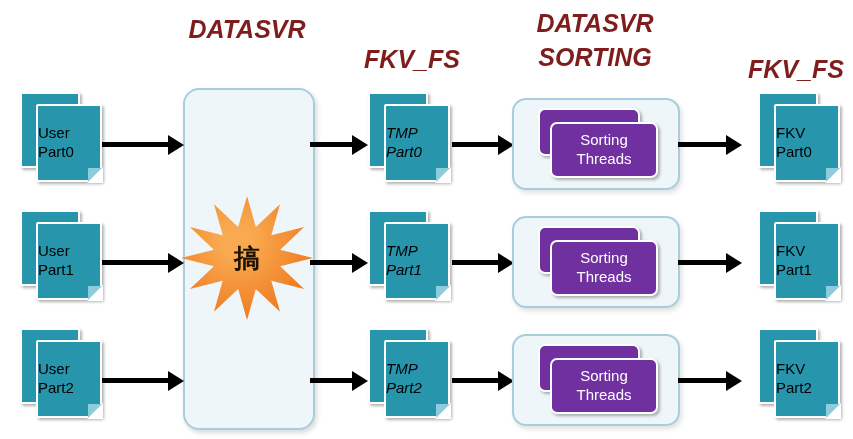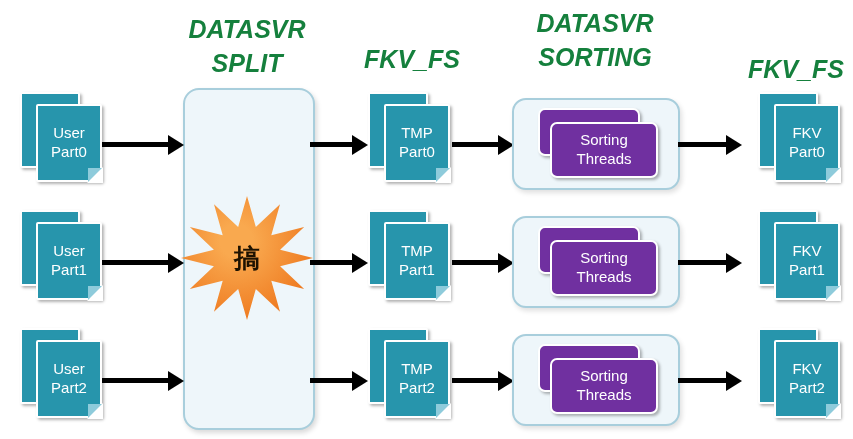--- a/index.html
+++ b/index.html
@@ -4,48 +4,48 @@
 <style>
   html,body { margin:0; padding:0; background:#fff; }
   .canvas {
     position:relative; width:853px; height:439px; background:#ffffff;
     font-family:"Liberation Sans", sans-serif; overflow:hidden;
   }
 
   
   .hdr {
     position:absolute; font-weight:bold; font-style:italic;
-    font-size:25px; line-height:34px; color:#15803d; text-align:center; white-space:nowrap;
+    font-size:25px; line-height:34px; color:#7f1d1d; text-align:center; white-space:nowrap;
   }
   .hdr-user   { left:4px;   top:38px; width:136px; }
   .hdr-split  { left:167px; top:12px; width:160px; }
   .hdr-fkvmid { left:352px; top:42px; width:120px; }
   .hdr-sort   { left:508px; top:6px;  width:174px; }
   .hdr-fkvr   { left:736px; top:52px; width:120px; }
 
   
   .row { position:absolute; left:0; width:853px; height:96px; }
   .row-0 { top:92px; }
   .row-1 { top:210px; }
   .row-2 { top:328px; }
 
   
   .doc { position:absolute; top:0; width:86px; height:94px; }
   .doc-user { left:20px; }
-  .doc-tmp  { left:368px; }
+  .doc-tmp  { left:368px;font-style:italic; }
   .doc-fkv  { left:758px; }
   .page {
     position:absolute; background:#2795AC; border:2.5px solid #fff;
     border-radius:2px; box-shadow:2px 2px 3px rgba(0,0,0,0.30);
   }
   .page.back  { left:0; top:0; width:56px; height:72px; }
   .page.front {
     left:16px; top:12px; width:62px; height:74px;
-    display:flex; flex-direction:column; align-items:center; justify-content:center;
-    color:#ffffff; font-size:15px; line-height:1.25; text-align:center;
+    display:flex; flex-direction:column; align-items:flex-start; justify-content:center;
+    color:#000000; font-size:15px; line-height:1.25; text-align:center;
   }
   .fold {
     position:absolute; right:-3px; bottom:-3px; width:16px; height:16px;
     background:#fff; clip-path:polygon(100% 0, 100% 100%, 0 100%);
   }
   .flap {
     position:absolute; right:-3px; bottom:-3px; width:15px; height:15px;
     background:#8ECBDB; clip-path:polygon(0 0, 100% 0, 0 100%);
   }
 
@@ -98,21 +98,20 @@
     color:#fff; font-size:15px; line-height:1.25; text-align:center;
   }
 </style>
 </head>
 <body>
 
 <div class="canvas">
 
   <div class="hdr hdr-split">
     <div>DATASVR</div>
-    <div>SPLIT</div>
   </div>
   <div class="hdr hdr-fkvmid">FKV_FS</div>
   <div class="hdr hdr-sort">
     <div>DATASVR</div>
     <div>SORTING</div>
   </div>
   <div class="hdr hdr-fkvr">FKV_FS</div>
 
   <div class="bigbox"></div>
   <div class="star">

